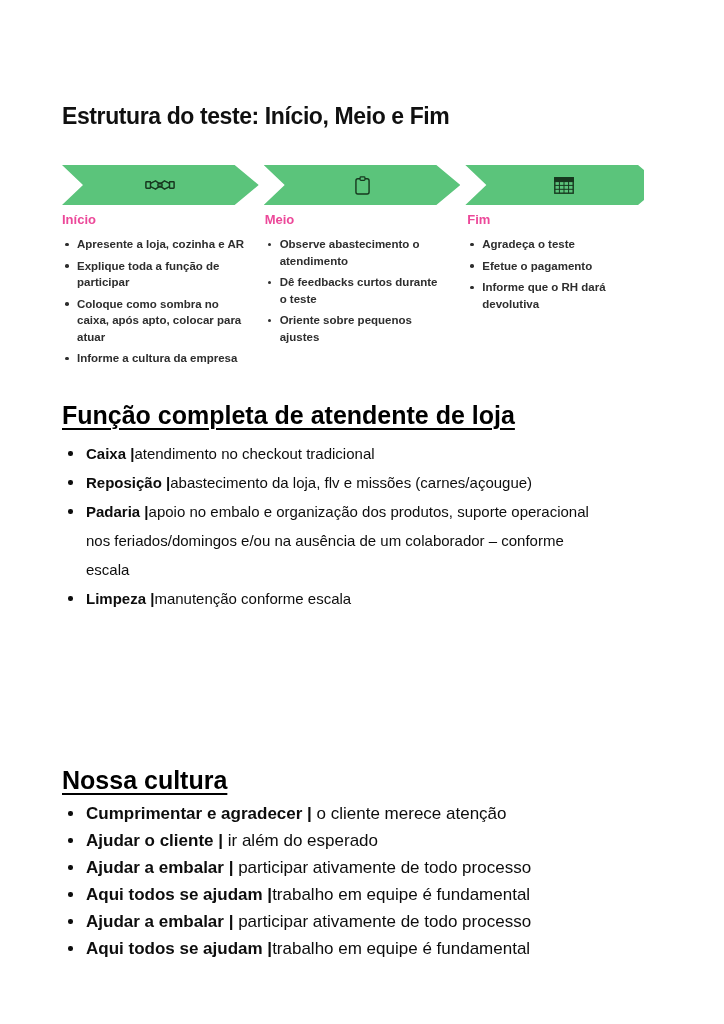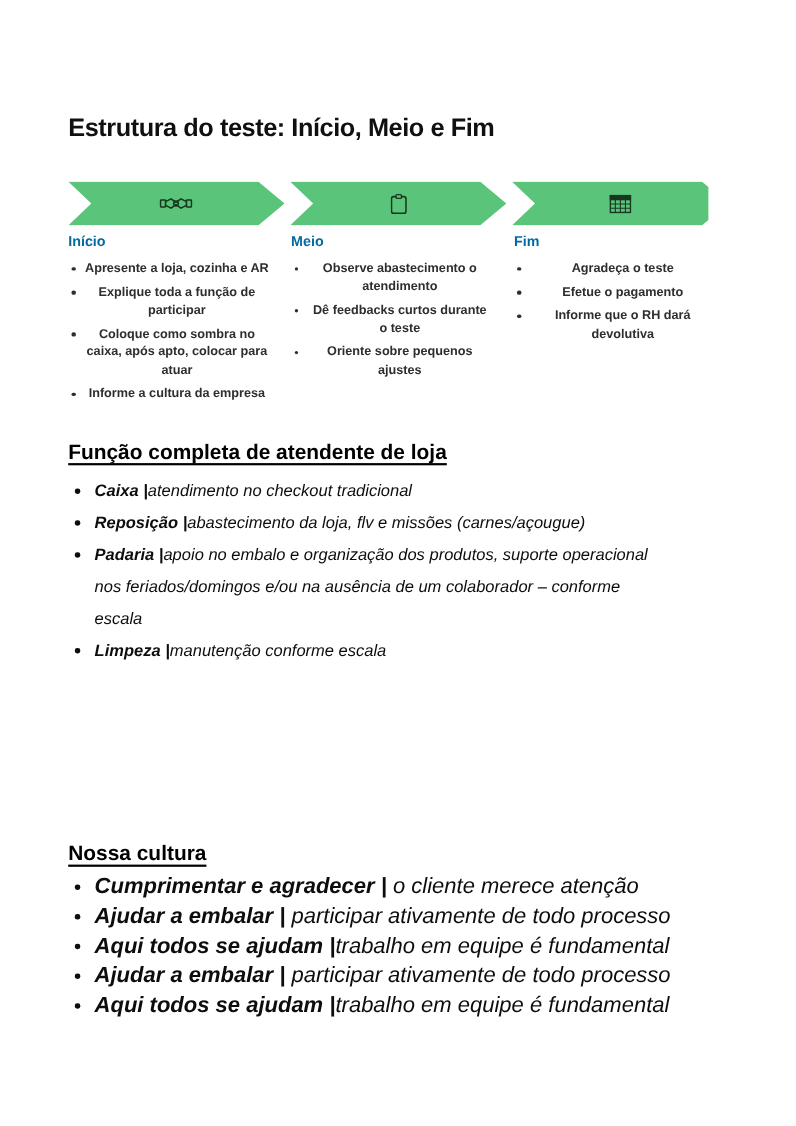--- a/index.html
+++ b/index.html
@@ -57,70 +57,69 @@
     left: 62px;
     top: 212px;
     width: 608px;
     display: flex;
   }
   .col { width: 33.33%; padding-right: 20px; }
   .col-h {
     margin: 0 0 9px 0;
     font-size: 13px;
     font-weight: 700;
-    color: #0369a1;
+    color: #ec4899;
   }
   .col ul { list-style: none; margin: 0; padding: 0; }
   .col li {
     position: relative;
     padding-left: 15px;
     font-size: 11.5px;
     font-weight: 600;
     line-height: 16.5px;
     color: #2e2e2e;
     margin-bottom: 5px;
-    text-align: center;
   }
   .col li::before {
     content: "";
     position: absolute;
     left: 3px;
     top: 6.5px;
     width: 3.5px;
     height: 3.5px;
     border-radius: 50%;
     background: #2e2e2e;
   }
 
   
   .sec { position: absolute; left: 62px; }
   .sec h2 {
     margin: 0;
-    font-size: 19px;
+    font-size: 25px;
     font-weight: 700;
     color: #000;
     text-decoration: underline;
     text-decoration-thickness: 1.8px;
     text-underline-offset: 4px;
   }
-  .sec ul { list-style: none; margin: 0; padding: 0; font-style: italic; }
+  .sec ul { list-style: none; margin: 0; padding: 0; }
   .sec li { position: relative; color: #0d0d0d; }
   .sec li::before {
     content: "";
     position: absolute;
     border-radius: 50%;
     background: #0d0d0d;
   }
   .sec-funcao { top: 401px; width: 548px; }
   .sec-funcao h2 { margin-bottom: 9px; }
   .sec-funcao li { padding-left: 24px; font-size: 15px; line-height: 29px; }
   .sec-funcao li::before { left: 6px; top: 12px; width: 4.5px; height: 4.5px; }
   .sec-cultura { top: 734px; width: 560px; margin-top: 32px; }
   .sec-cultura h2 { margin-bottom: 5px; }
-  .sec-cultura li { padding-left: 24px; font-size: 20px; line-height: 27px; }
+  .sec-cultura li { padding-left: 24px; font-size: 17px; line-height: 27px; }
   .sec-cultura li::before { left: 6px; top: 11px; width: 4.5px; height: 4.5px; }
   .sec b { font-weight: 700; }
 </style>
 </head>
 <body>
 
 <div class="page">
 
   <h1 class="doc-title">Estrutura do teste: Início, Meio e Fim</h1>
 
@@ -191,20 +190,21 @@
       <li><b>Reposição |</b><span>abastecimento da loja, flv e missões (carnes/açougue)</span></li>
       <li><b>Padaria |</b><span>apoio no embalo e organização dos produtos, suporte operacional nos feriados/domingos e/ou na ausência de um colaborador – conforme escala</span></li>
       <li><b>Limpeza |</b><span>manutenção conforme escala</span></li>
     </ul>
   </div>
 
   <div class="sec sec-cultura">
     <h2>Nossa cultura</h2>
     <ul>
       <li><b>Cumprimentar e agradecer |</b><span> o cliente merece atenção</span></li>
+      <li><b>Ajudar o cliente |</b><span> ir além do esperado</span></li>
       <li><b>Ajudar a embalar |</b><span> participar ativamente de todo processo</span></li>
       <li><b>Aqui todos se ajudam |</b><span>trabalho em equipe é fundamental</span></li>
       <li><b>Ajudar a embalar |</b><span> participar ativamente de todo processo</span></li>
       <li><b>Aqui todos se ajudam |</b><span>trabalho em equipe é fundamental</span></li>
     </ul>
   </div>
 
 </div>
 
 </body></html>

